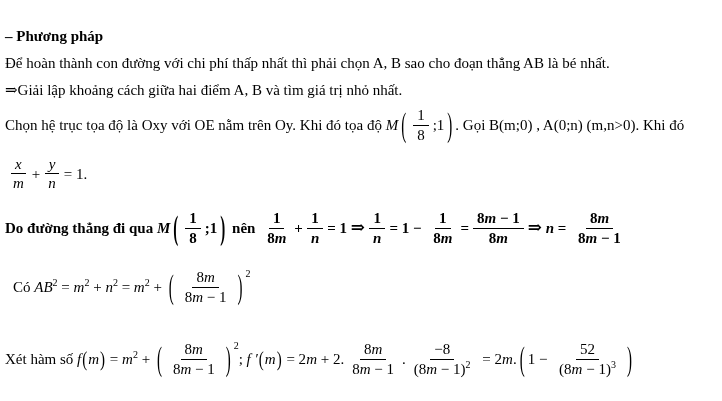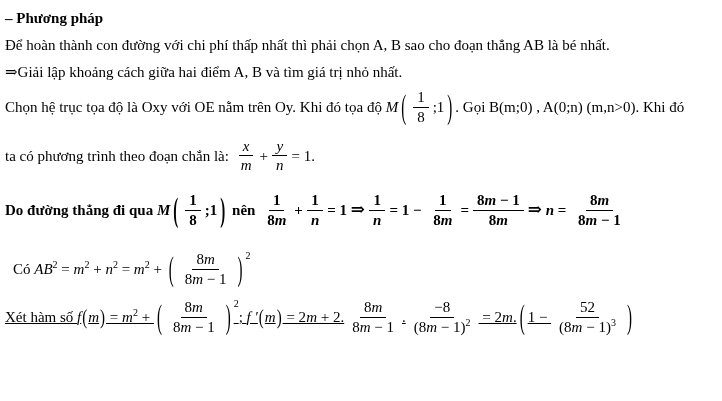--- a/index.html
+++ b/index.html
@@ -2,29 +2,29 @@
 <html><head>
 <meta charset="utf-8">
 <style>
   html, body { margin: 0; padding: 0; }
   body {
     width: 722px; height: 401px; overflow: hidden;
     background: #ffffff; color: #000000;
     font-family: "Liberation Serif", "DejaVu Serif", serif;
     font-size: 15px;
   }
-  .doc { padding: 5px 4px 0 5px; }
+  .doc { padding: 23px 4px 0 5px; }
   .line { margin: 0; line-height: 27px; white-space: nowrap; }
   .bold { font-weight: bold; }
   .fline { margin: 0; white-space: nowrap; }
   .f-coord     { margin-top: 4px; }
   .f-intercept { margin-top: 12px; }
   .f-through   { margin-top: 18px; font-weight: bold; }
   .f-ab        { margin-top: 22px; margin-left: 8px; }
-  .f-fm        { margin-top: 12px; text-decoration: underline; }
+  .f-fm        { margin-top: 36px; }
 
   
   .up { font-style: normal; }
   .it { font-style: italic; }
   .arrow { font-size: 17px; }
   .frac {
     display: inline-flex; flex-direction: column; align-items: center;
     vertical-align: middle; text-align: center;
     margin: 0 4px; line-height: 1.12; position: relative; top: -1px;
   }
@@ -44,21 +44,21 @@
 <body>
 
 <div class="doc">
   <p class="line bold">– Phương pháp</p>
   <p class="line">Để hoàn thành con đường với chi phí thấp nhất thì phải chọn A, B sao cho đoạn thẳng AB là bé nhất.</p>
   <p class="line">⇒Giải lập khoảng cách giữa hai điểm A, B và tìm giá trị nhỏ nhất.</p>
   <p class="fline f-coord"><span class="up">Chọn hệ trục tọa độ là Oxy với OE nằm trên Oy. Khi đó tọa độ </span><span class="it">M</span><span class="pgroup"><span class="bp big">(</span><span class="frac">
           <span class="num"><span class="up">1</span></span>
           <span class="den"><span class="up">8</span></span>
         </span><span class="up">;1</span><span class="bp big">)</span></span><span class="up">. Gọi B(m;0) , A(0;n) (m,n&gt;0). Khi đó</span></p>
-  <p class="fline f-intercept"><span class="up">ta có phương trình theo đoạn chắn là: </span><span class="frac">
+  <p class="fline f-intercept"><span class="frac">
         <span class="num"><span class="it">x</span></span>
         <span class="den"><span class="it">m</span></span>
       </span><span class="up">+</span><span class="frac">
         <span class="num"><span class="it">y</span></span>
         <span class="den"><span class="it">n</span></span>
       </span><span class="up">= 1.</span></p>
   <p class="fline f-through"><span class="up">Do đường thẳng đi qua </span><span class="it">M</span><span class="pgroup"><span class="bp big">(</span><span class="frac">
           <span class="num"><span class="up">1</span></span>
           <span class="den"><span class="up">8</span></span>
         </span><span class="up">;1</span><span class="bp big">)</span></span><span class="up"> nên </span><span class="frac">

